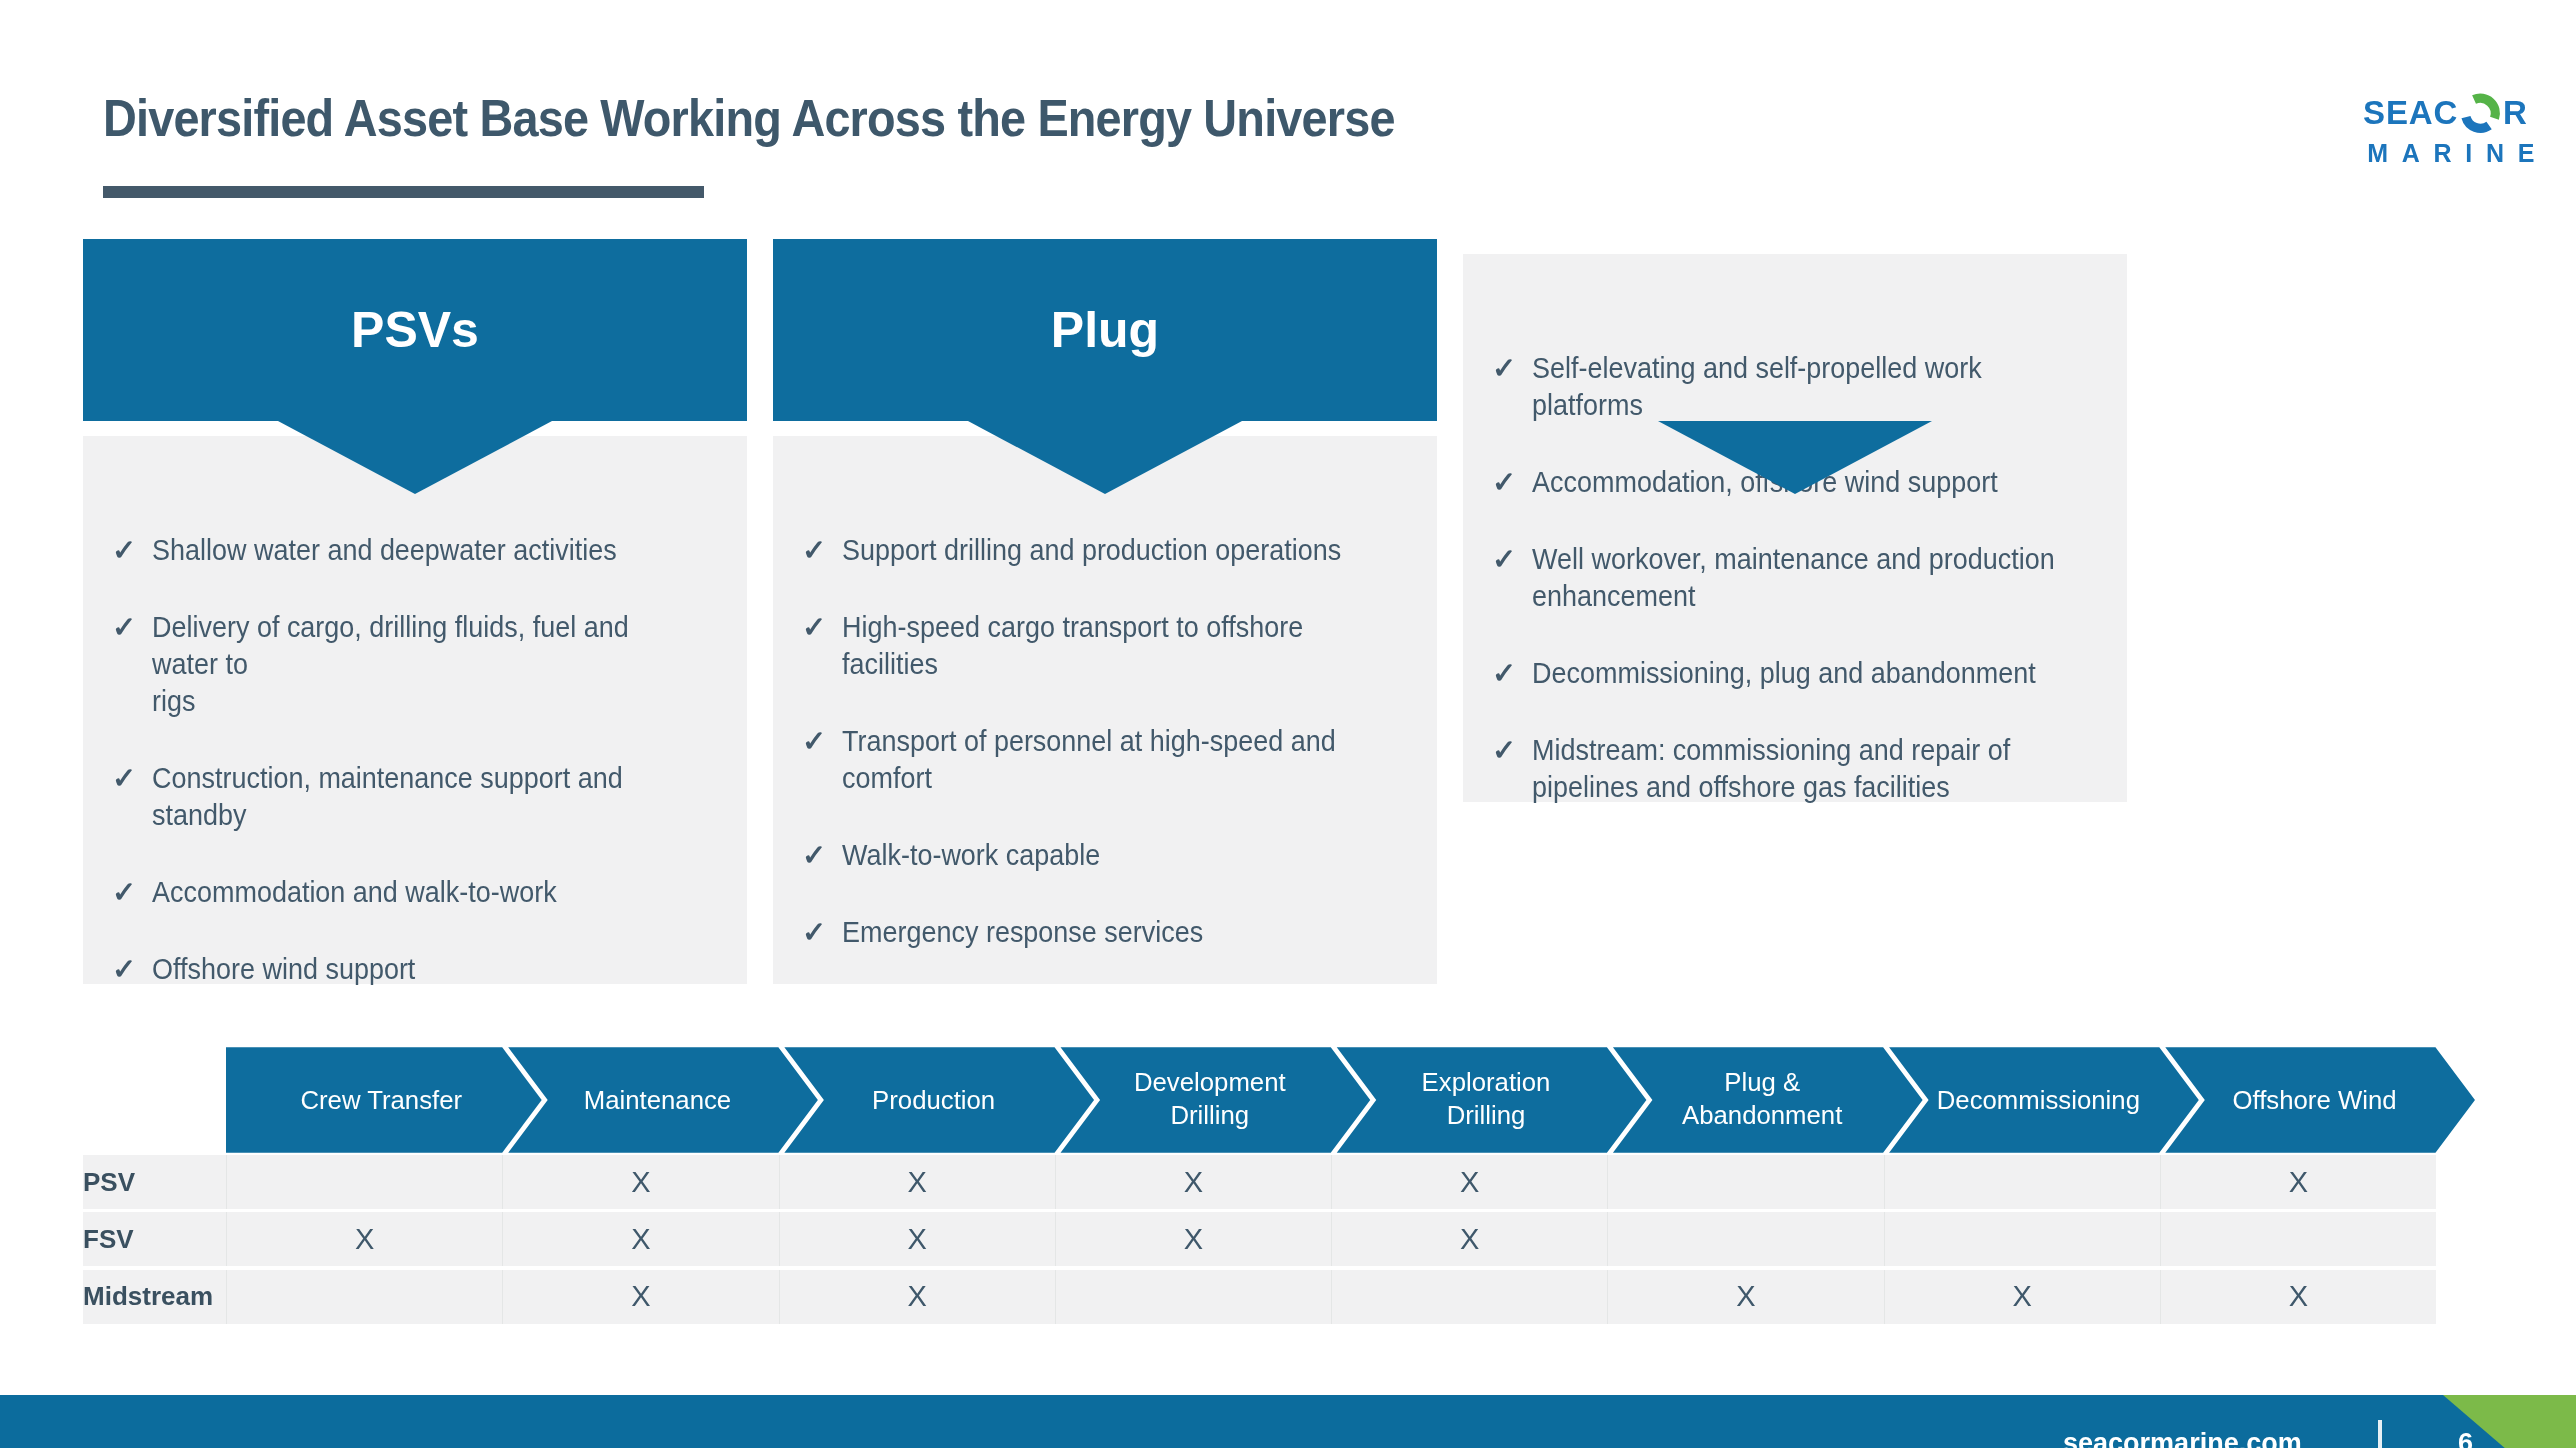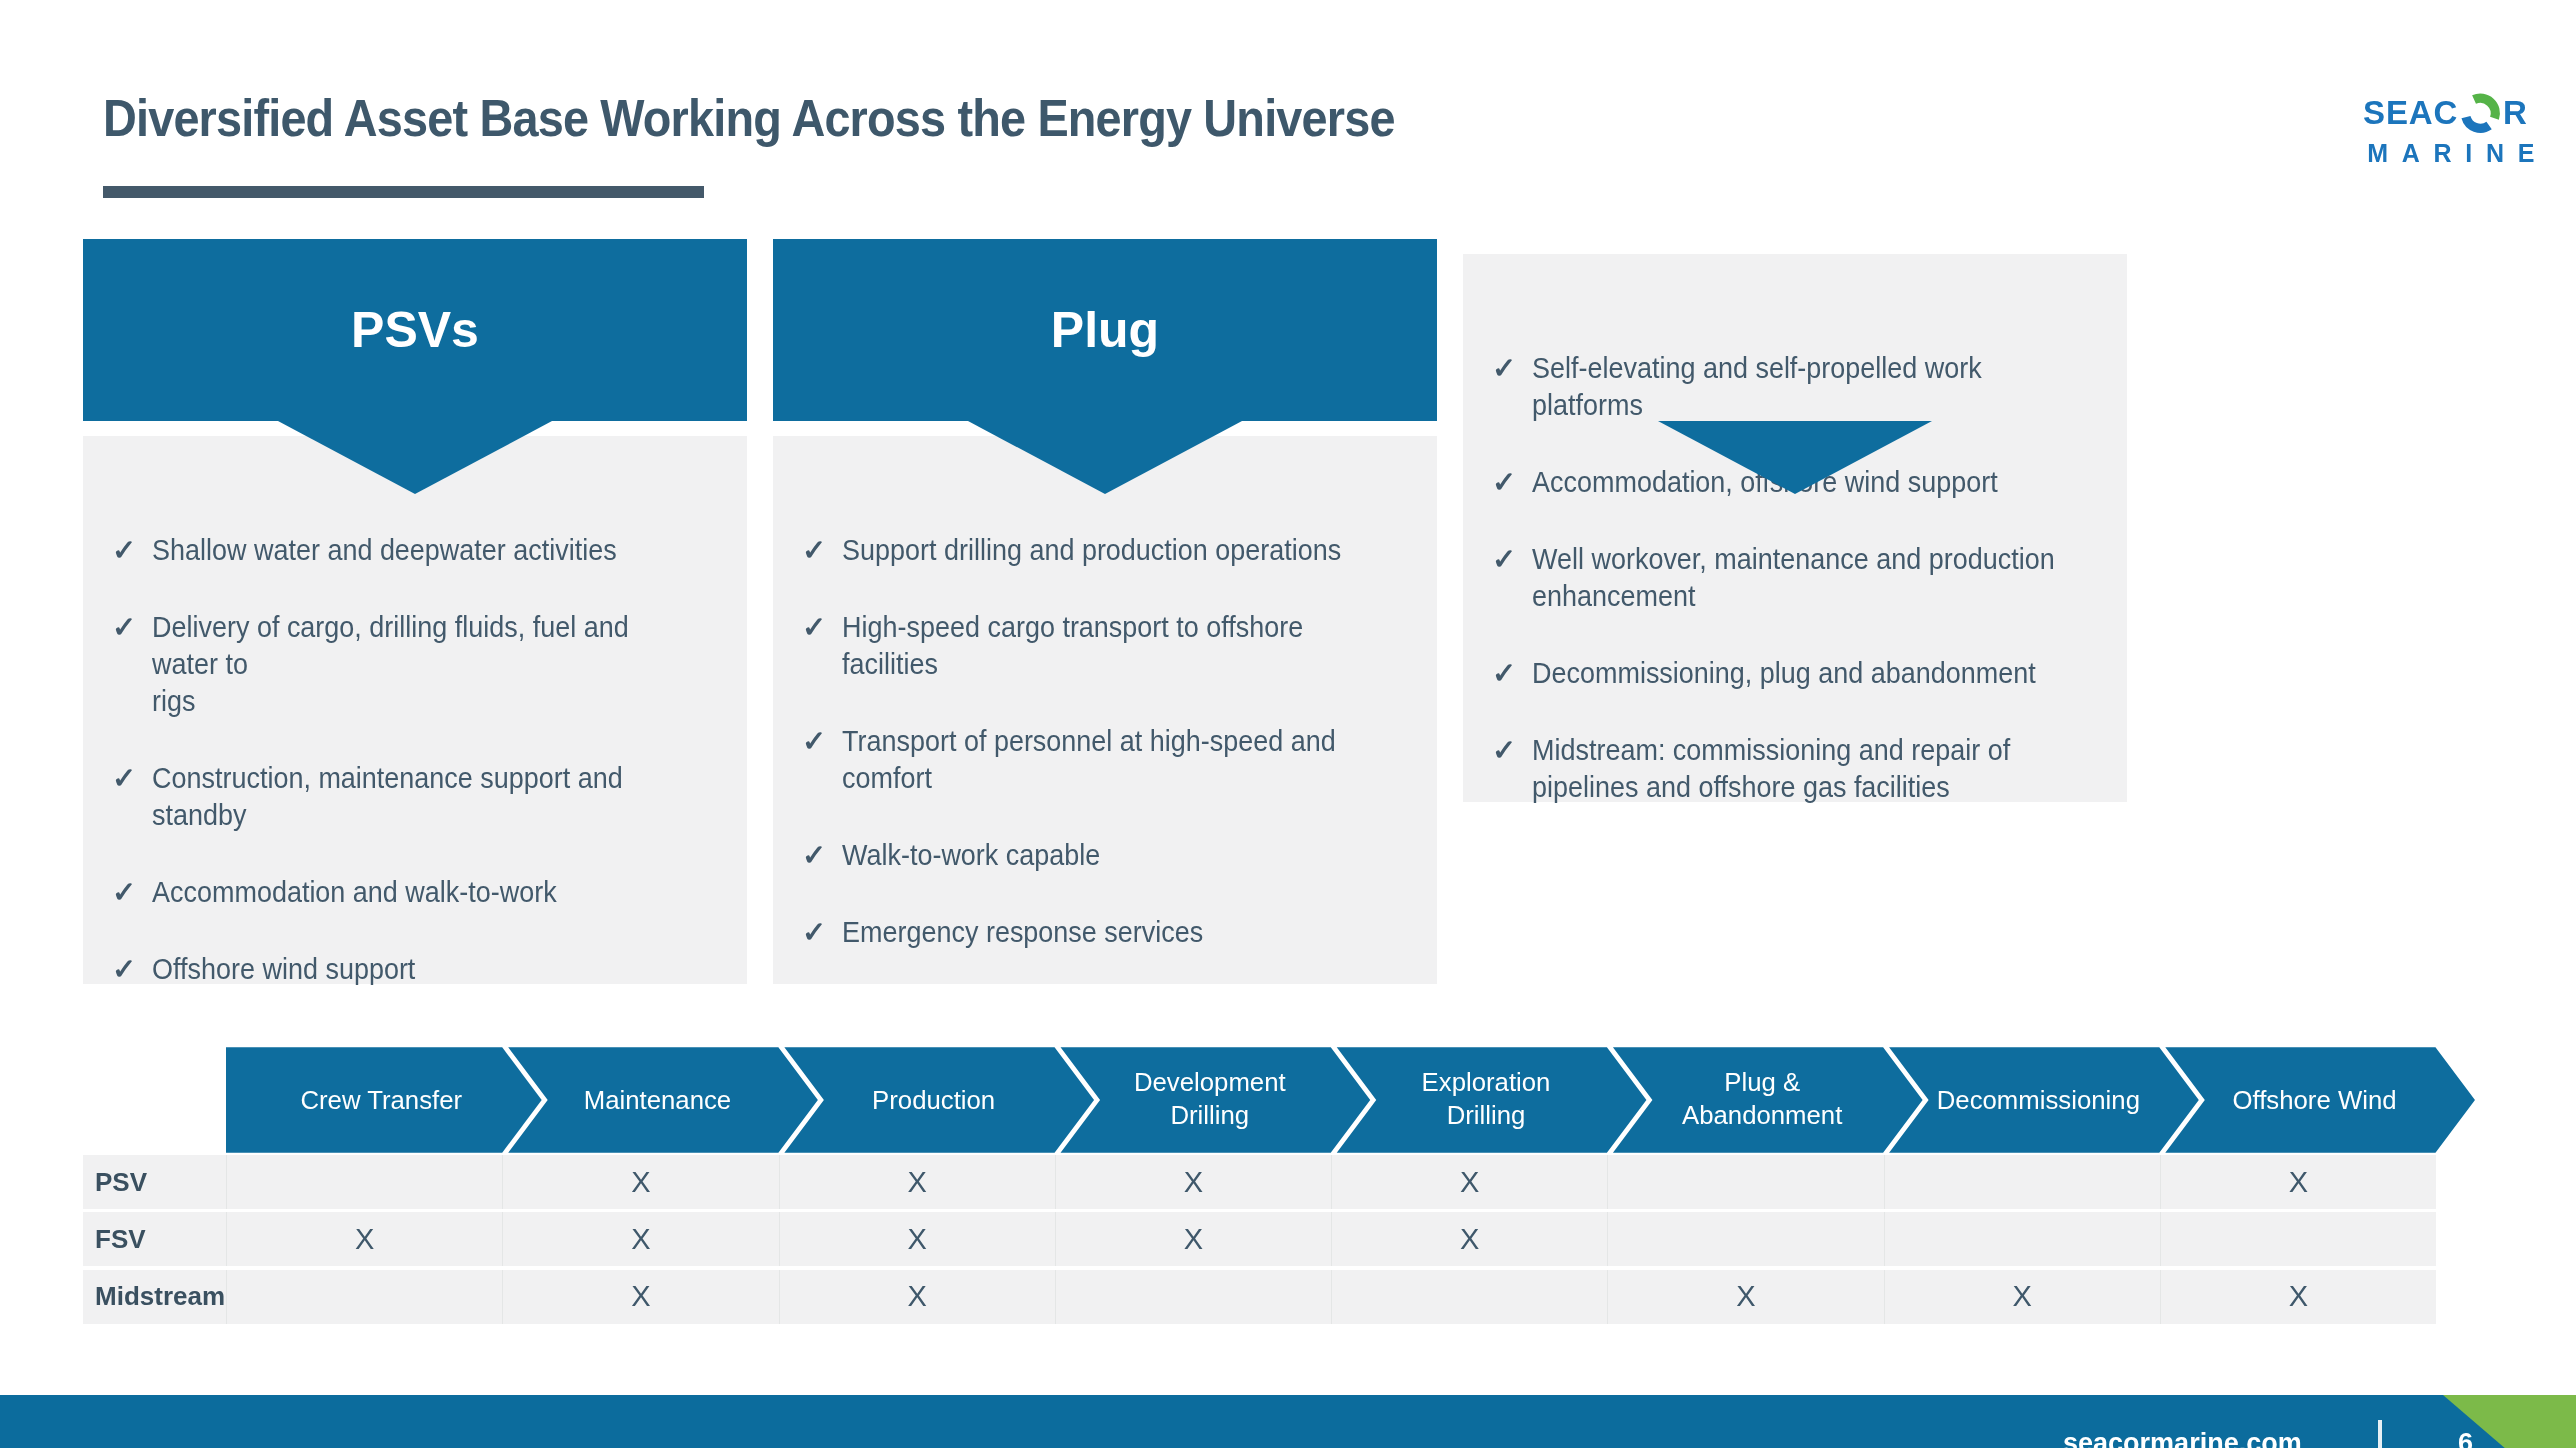--- a/index.html
+++ b/index.html
@@ -35,21 +35,21 @@
   .check { flex:0 0 auto; margin-right:15.5px; font-weight:bold; font-size:29px; color:#42596B; }
   .bullet-text { white-space:pre-line; transform:scaleX(0.93); transform-origin:left top; }
 
   
   .chevron-band { position:absolute; left:226px; top:1004px; width:2250px; height:106px; }
   .chevron-band text { fill:#ffffff; font-family:"Liberation Sans", sans-serif; font-size:30px; }
 
   
   .matrix { position:absolute; left:83px; top:1112px; width:2353px; }
   .m-row { display:grid; grid-template-columns:143px repeat(8, 1fr); height:54px; margin-bottom:3.4px; }
-  .m-label { background:#F1F1F2; display:flex; align-items:center; padding-left:12px;
+  .m-label { background:#F1F1F2; display:flex; align-items:center; 
              font-size:26px; font-weight:bold; color:#3A5060; }
   .m-cell { background:#F1F1F2; border-left:1.7px solid #E4E6E6; display:flex; align-items:center;
             justify-content:center; font-size:29px; color:#3F586B; }
 
   
   .footer { position:absolute; left:0; top:1352px; width:2576px; height:96px; background:#0C6C9D; }
   .footer-content { position:absolute; right:103px; top:0; height:100%; display:flex; align-items:center;gap:40px; }
   .footer-site { color:#ffffff; font-size:27px; font-weight:bold; }
   .footer-div { width:4.3px; height:46px; background:rgba(255,255,255,0.9); margin:0 36px; font-size:0; color:transparent; overflow:hidden; }
   .footer-page { color:#ffffff; font-size:27px; font-weight:bold; }

